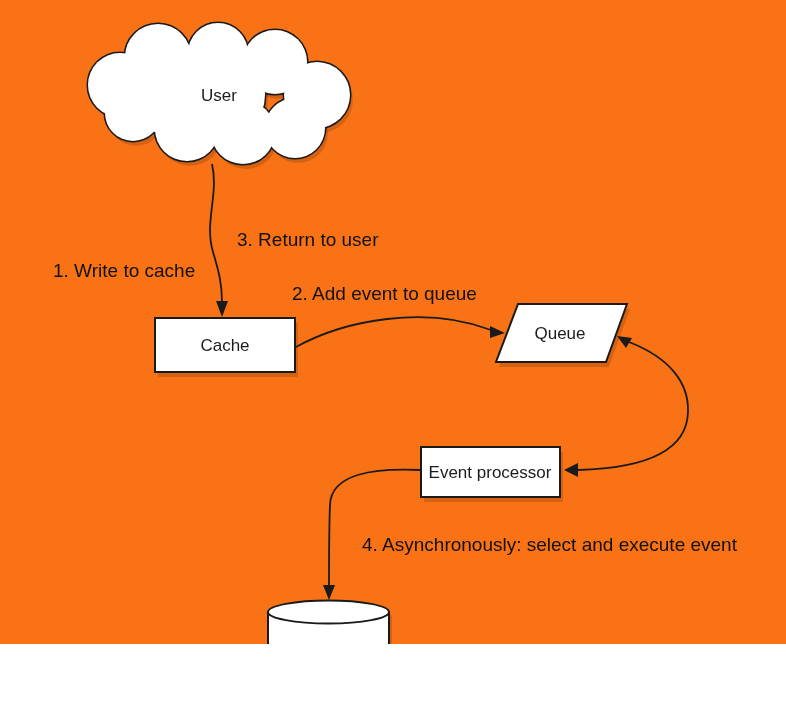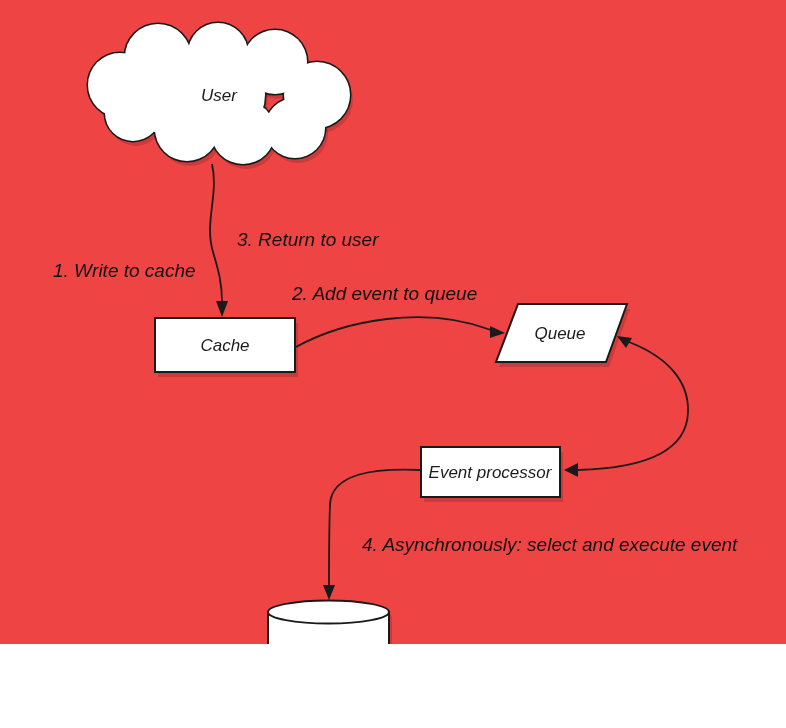--- a/index.html
+++ b/index.html
@@ -4,24 +4,23 @@
 <style>
   html, body {
     margin: 0;
     padding: 0;
     background: #ffffff;
   }
   .stage {
     position: relative;
     width: 786px;
     height: 644px;
-    background: #ef4444;
+    background: #f97316;
     overflow: hidden;
     font-family: "Liberation Sans", sans-serif;
-    font-style: italic;
   }
   svg { display: block; }
   .node-fill   { fill: #ffffff; stroke: #1a1a1a; stroke-width: 2; }
   .edge-line   { fill: none; stroke: #1a1a1a; stroke-width: 1.8; }
   .arrow-head  { fill: #1a1a1a; stroke: none; }
   .shadow      { fill: rgba(0,0,0,0.14); stroke: none; }
   .cloud-edge  { fill: #ffffff; stroke: #1a1a1a; stroke-width: 3; }
   .cloud-body  { fill: #ffffff; stroke: none; }
   .node-label {
     fill: #1c1c1e;

